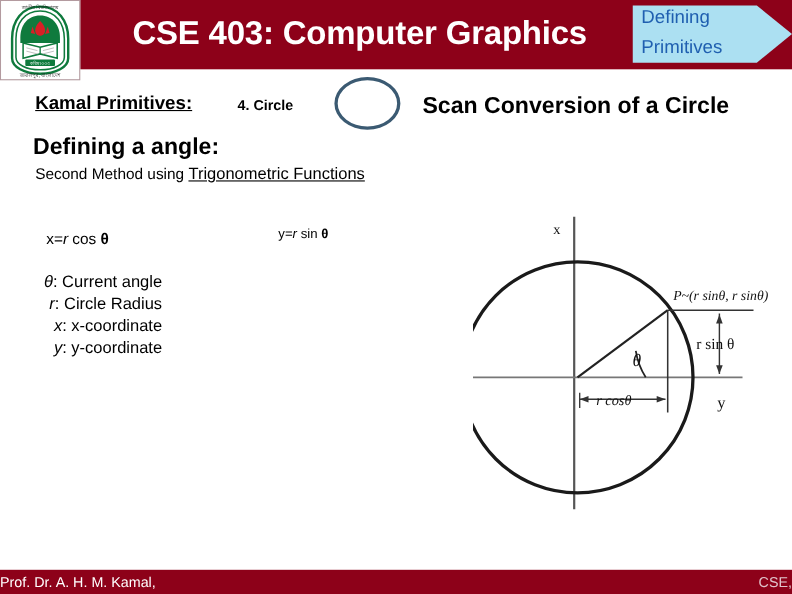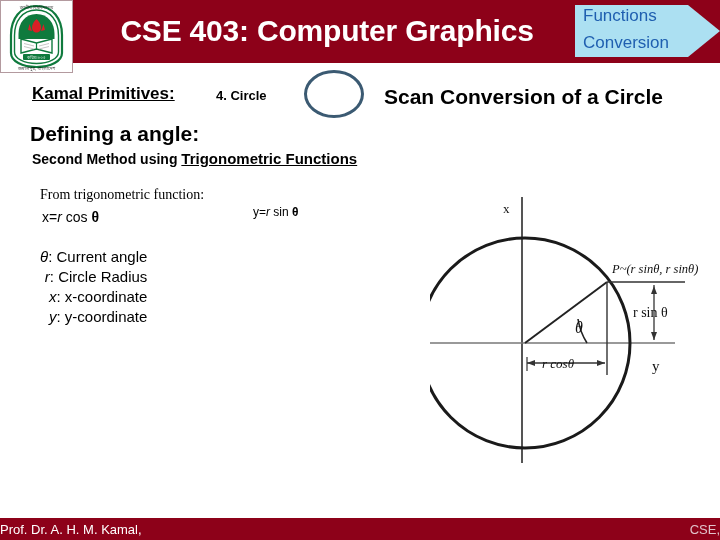--- a/index.html
+++ b/index.html
@@ -58,21 +58,21 @@
   .scan-heading{
     position:absolute;left:384px;top:85px;
     font-size:21px;font-weight:700;color:#000;white-space:nowrap;
   }
   .defining{
     position:absolute;left:30px;top:122px;
     font-size:21px;font-weight:700;color:#000;white-space:nowrap;
   }
   .second-method{
     position:absolute;left:32px;top:150px;
-    font-size:14px;font-weight:700;color:#000;white-space:nowrap;
+    font-size:14px;font-weight:400;color:#000;white-space:nowrap;
   }
   .second-method .underlined{
     text-decoration:underline;font-size:15px;
   }
 
   .from-trig{
     position:absolute;left:40px;top:187px;
     font-size:14px;color:#000;white-space:nowrap;
     font-family:"Liberation Serif", serif;
   }
@@ -140,38 +140,37 @@
       <text x="35.5" y="69" font-size="4.6" fill="#111111" text-anchor="middle" font-family="'Liberation Sans',sans-serif">জমালপুর, বাংলাদেশ</text>
       <text x="35.5" y="7.5" font-size="4.3" fill="#111111" text-anchor="middle" font-family="'Liberation Sans',sans-serif">জাতীয় বিশ্ববিদ্যালয়</text>
     </svg>
   </div>
 
   <div class="arrow-banner">
     <svg class="arrow-shape" width="145" height="62" viewBox="0 0 145 62">
       <polygon points="0,5 113,5 145,31 113,57 0,57" fill="#ace0f2"></polygon>
     </svg>
     <div class="arrow-text">
-      <div>Functions</div>
-      <div>Conversion</div>
+      <div>Defining</div>
+      <div>Primitives</div>
     </div>
   </div>
 
   <div class="output-primitives">Kamal Primitives:</div>
 
   <div class="circle-num">4. Circle</div>
 
   <div class="circle-icon"></div>
 
   <div class="scan-heading">Scan Conversion of a Circle</div>
 
   <div class="defining">Defining a angle:</div>
 
   <div class="second-method"><span>Second Method using </span><span class="underlined">Trigonometric Functions</span></div>
 
-  <div class="from-trig">From trigonometric function:</div>
 
   <div class="eq-x">x=<i>r</i> cos <span class="th">θ</span></div>
   <div class="eq-y">y=<i>r</i> sin <span class="th">θ</span></div>
 
   <div class="defs">
     <div><i>θ</i>: Current angle</div>
     <div><i>r</i>: Circle Radius</div>
     <div><i>x</i>: x-coordinate</div>
     <div><i>y</i>: y-coordinate</div>
   </div>

